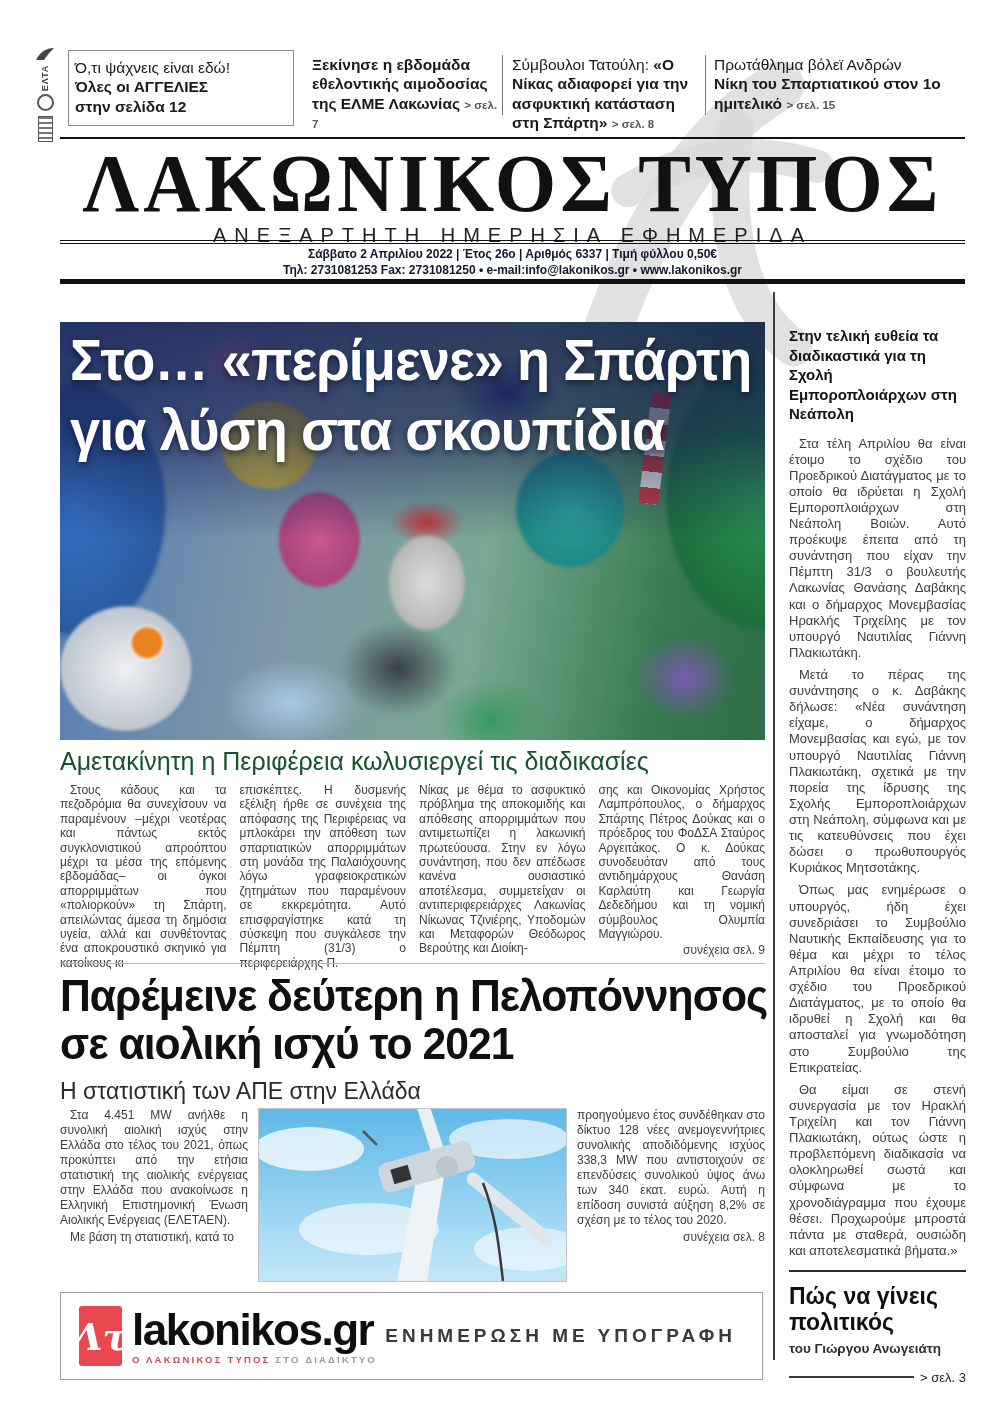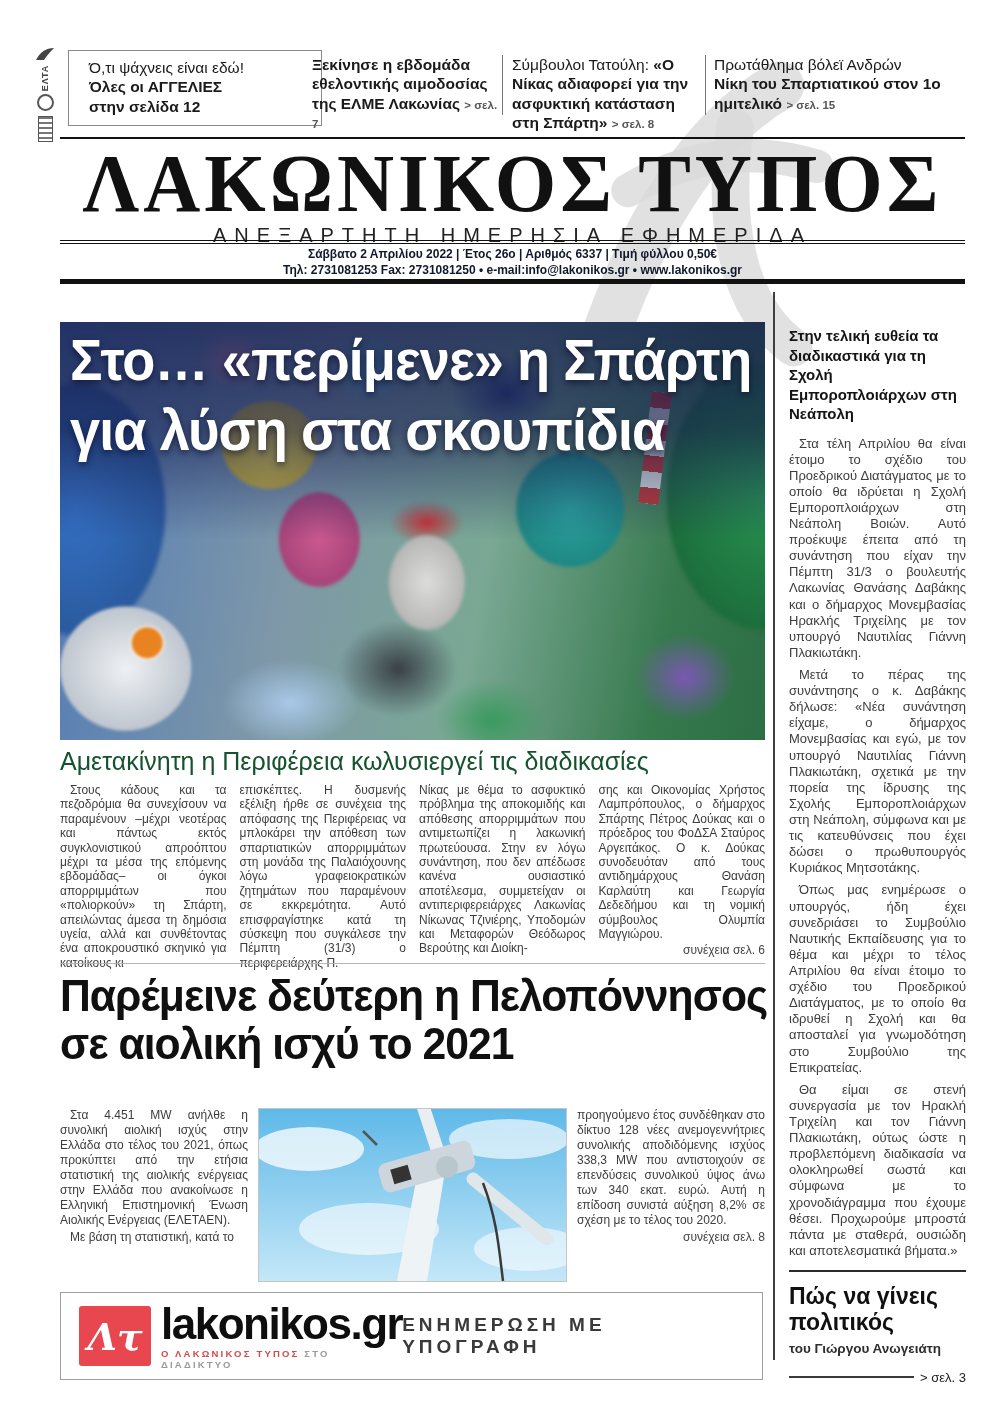--- a/index.html
+++ b/index.html
@@ -14,21 +14,21 @@
   .postal{left:30px;top:46px;width:30px;height:112px;display:flex;flex-direction:column;align-items:center;gap:5px;z-index:2;}
   .postal .carrier{transform:rotate(-90deg);font-size:9px;font-weight:bold;color:#444;letter-spacing:1px;height:22px;line-height:22px;}
   .postal .ring{width:17px;height:17px;border:2px solid #555;border-radius:50%;box-sizing:border-box;}
   .postal .codebox{width:15px;height:26px;border:1px solid #555;box-sizing:border-box;
       background:repeating-linear-gradient(180deg,#777 0 2px,#fff 2px 5px);}
 
   
   .teaser{z-index:2;font-size:15.5px;line-height:1.25;color:#1a1a1a;}
   .teaser .b{font-weight:bold;}
   .teaser .pg{font-size:11.5px;font-weight:bold;color:#555;}
-  .teaser-box{left:68px;top:50px;width:212px;height:60px;border:1.5px solid #8a8a8a;padding:7px 20px;}
+  .teaser-box{left:68px;top:50px;width:212px;height:60px;border:1.5px solid #8a8a8a;padding:7px 6px;}
   .tz2{left:312px;top:55px;width:186px;}
   .tz3{left:512px;top:55px;width:186px;}
   .tz4{left:714px;top:55px;width:250px;}
   .vdiv{width:1px;background:#777;z-index:2;}
 
   
   .rule{background:#111;z-index:2;}
   .mast-title{left:60px;top:142px;width:905px;text-align:center;z-index:2;
       font-family:"Liberation Serif",serif;font-weight:bold;font-size:79px;letter-spacing:4px;line-height:1.0;
       transform:scaleY(1.04);transform-origin:top;}
@@ -80,21 +80,21 @@
   .h2line{left:60px;width:705px;font-size:44px;font-weight:800;letter-spacing:-1px;line-height:1.0;
       transform:scaleX(.97);transform-origin:left;white-space:nowrap;z-index:2;color:#101010;}
   .subhead2{left:60px;top:1078px;width:705px;font-size:23px;font-weight:400;color:#2b2b2b;z-index:2;}
   .windrow{left:60px;top:1108px;width:705px;display:flex;gap:10px;z-index:2;}
   .windrow .wcol{width:188px;font-size:12px;line-height:1.25;text-align:justify;color:#3c3c3c;}
   .windrow .wcol p{margin:0 0 2px 0;text-indent:10px;}
   .windphoto{width:307px;height:172px;border:1px solid #c5c5c5;flex:none;overflow:hidden;}
 
   
   .footer{left:60px;top:1292px;width:703px;height:88px;border:1px solid #9f9f9f;display:flex;align-items:center;z-index:2;box-sizing:border-box;}
-  .logomark{width:72px;height:60px;margin-left:18px;border-radius:3px;flex:none;
+  .logomark{width:43px;height:60px;margin-left:18px;border-radius:3px;flex:none;
       display:flex;align-items:center;justify-content:center;
       font-family:"DejaVu Serif",serif;font-style:italic;font-weight:bold;font-size:38px;color:#fff;}
   .logotextwrap{margin-left:10px;}
   .logotext{font-size:44px;font-weight:800;letter-spacing:-1.5px;color:#0e0e0e;line-height:1.0;}
   .logotag{font-size:9.5px;font-weight:bold;letter-spacing:2.2px;margin-top:2px;}
   .logotag .t1{color:#d04a50;}
   .logotag .t2{color:#9a9a9a;}
   .slogan{margin-left:auto;margin-right:26px;font-size:19px;font-weight:600;letter-spacing:4px;color:#3a3a3a;}
 
   
@@ -176,28 +176,29 @@
   </div>
 
   <div class="abs subhead">Αμετακίνητη η Περιφέρεια κωλυσιεργεί τις διαδικασίες</div>
 
   <div class="abs cols">
     <div class="col first">Στους κάδους και τα πεζοδρόμια θα συνεχίσουν να παραμένουν –μέχρι νεοτέρας και πάντως εκτός συγκλονιστικού απροόπτου μέχρι τα μέσα της επόμενης εβδομάδας– οι όγκοι απορριμμάτων που «πολιορκούν» τη Σπάρτη, απειλώντας άμεσα τη δημόσια υγεία, αλλά και συνθέτοντας ένα αποκρουστικό σκηνικό για κατοίκους κι</div>
     <div class="col">επισκέπτες. Η δυσμενής εξέλιξη ήρθε σε συνέχεια της απόφασης της Περιφέρειας να μπλοκάρει την απόθεση των σπαρτιατικών απορριμμάτων στη μονάδα της Παλαιόχουνης λόγω γραφειοκρατικών ζητημάτων που παραμένουν σε εκκρεμότητα. Αυτό επισφραγίστηκε κατά τη σύσκεψη που συγκάλεσε την Πέμπτη (31/3) ο περιφερειάρχης Π.</div>
     <div class="col">Νίκας με θέμα το ασφυκτικό πρόβλημα της αποκομιδής και απόθεσης απορριμμάτων που αντιμετωπίζει η λακωνική πρωτεύουσα. Στην εν λόγω συνάντηση, που δεν απέδωσε κανένα ουσιαστικό αποτέλεσμα, συμμετείχαν οι αντιπεριφερειάρχες Λακωνίας Νίκωνας Τζινιέρης, Υποδομών και Μεταφορών Θεόδωρος Βερούτης και Διοίκη-</div>
     <div class="col">
       <span>σης και Οικονομίας Χρήστος Λαμπρόπουλος, ο δήμαρχος Σπάρτης Πέτρος Δούκας και ο πρόεδρος του ΦοΔΣΑ Σταύρος Αργειτάκος. Ο κ. Δούκας συνοδευόταν από τους αντιδημάρχους Θανάση Καρλαύτη και Γεωργία Δεδεδήμου και τη νομική σύμβουλος Ολυμπία Μαγγιώρου.</span>
-      <div class="cont">συνέχεια σελ. 6</div>
+      <div class="cont">συνέχεια σελ. 9</div>
     </div>
   </div>
 
   <div class="abs grayrule" style="left:60px;top:963px;width:705px;height:1px;"></div>
 
   <div class="abs h2line" style="top:974px;">Παρέμεινε δεύτερη η Πελοπόννησος</div>
   <div class="abs h2line" style="top:1022px;">σε αιολική ισχύ το 2021</div>
+  <div class="abs subhead2">Η στατιστική των ΑΠΕ στην Ελλάδα</div>
 
   <div class="abs windrow">
     <div class="wcol">
       <p>Στα 4.451 MW ανήλθε η συνολική αιολική ισχύς στην Ελλάδα στο τέλος του 2021, όπως προκύπτει από την ετήσια στατιστική της αιολικής ενέργειας στην Ελλάδα που ανακοίνωσε η Ελληνική Επιστημονική Ένωση Αιολικής Ενέργειας (ΕΛΕΤΑΕΝ).</p>
       <p>Με βάση τη στατιστική, κατά το</p>
     </div>
     <div class="windphoto">
       <svg width="307" height="172" viewBox="0 0 307 172">
         <defs>
           <linearGradient id="sky" x1="0" y1="0" x2="0" y2="1">

